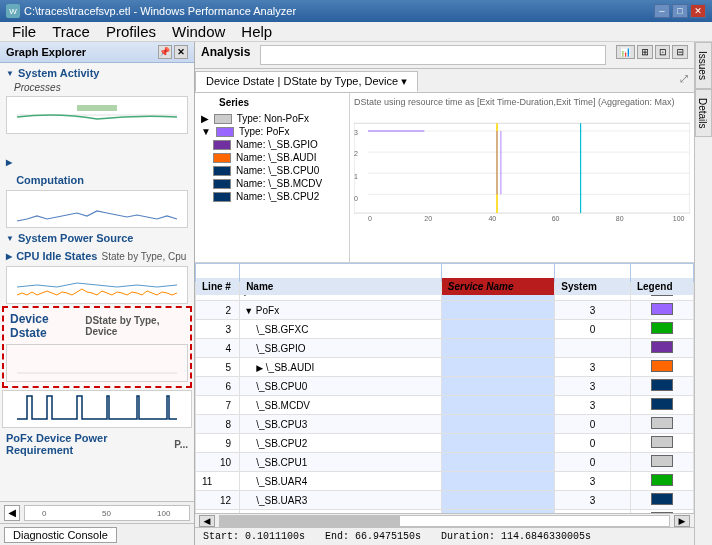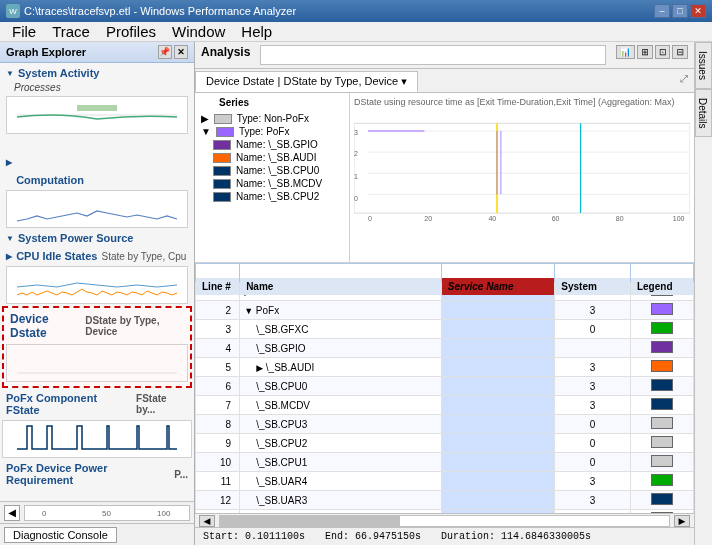--- a/index.html
+++ b/index.html
@@ -194,24 +194,20 @@
         </div>
         <div class="mini-chart" style="margin:2px 0; background:#fff8f8;">
           <svg width="100%" height="36" viewBox="0 0 160 36">
             <rect width="160" height="36" fill="#fff8f8"></rect>
             <line x1="0" y1="28" x2="160" y2="28" stroke="#dddddd" stroke-width="1"></line>
           </svg>
         </div>
       </div>
 
       <div class="explorer-section">
-        <div class="section-header">
-          <span style="font-size:11px; color:#1a4f8a;">PoFx Component FState</span>
-          <span style="font-size:10px; color:#555; margin-left:4px;">FState by...</span>
-        </div>
         <div class="mini-chart" style="margin:2px 0;">
           <svg width="100%" height="32" viewBox="0 0 160 32">
             <rect width="160" height="32" fill="white"></rect>
             <path d="M0,28 L10,28 L10,5 L15,5 L15,28 L30,28 L30,5 L35,5 L35,28 L60,28 L60,5 L65,5 L65,28 L90,28 L90,5 L92,5 L92,28 L120,28 L120,5 L122,5 L122,28 L150,28 L150,5 L152,5 L152,28 L160,28" fill="none" stroke="#003366" stroke-width="1.5"></path>
           </svg>
         </div>
       </div>
 
       <div class="explorer-section">
         <div class="section-header">
@@ -411,21 +407,21 @@
       <td style="text-align:center;"><span style="display:inline-block; width:22px; height:12px; background:#cccccc; border:1px solid #666;"></span></td>
     </tr>
               <tr>
       <td style="text-align:right; padding-right:8px;">10</td>
       <td style="padding-left:16px;">\_SB.CPU1</td>
       <td style="background:#cfe0ff;"></td>
       <td style="text-align:center;">0</td>
       <td style="text-align:center;"><span style="display:inline-block; width:22px; height:12px; background:#cccccc; border:1px solid #666;"></span></td>
     </tr>
               <tr>
-      <td style="text-align:right; padding-right:8px;">11</td>
+      <td style="padding-right:8px;">11</td>
       <td style="padding-left:16px;">\_SB.UAR4</td>
       <td style="background:#cfe0ff;"></td>
       <td style="text-align:center;">3</td>
       <td style="text-align:center;"><span style="display:inline-block; width:22px; height:12px; background:#00aa00; border:1px solid #666;"></span></td>
     </tr>
               <tr>
       <td style="text-align:right; padding-right:8px;">12</td>
       <td style="padding-left:16px;">\_SB.UAR3</td>
       <td style="background:#cfe0ff;"></td>
       <td style="text-align:center;">3</td>

